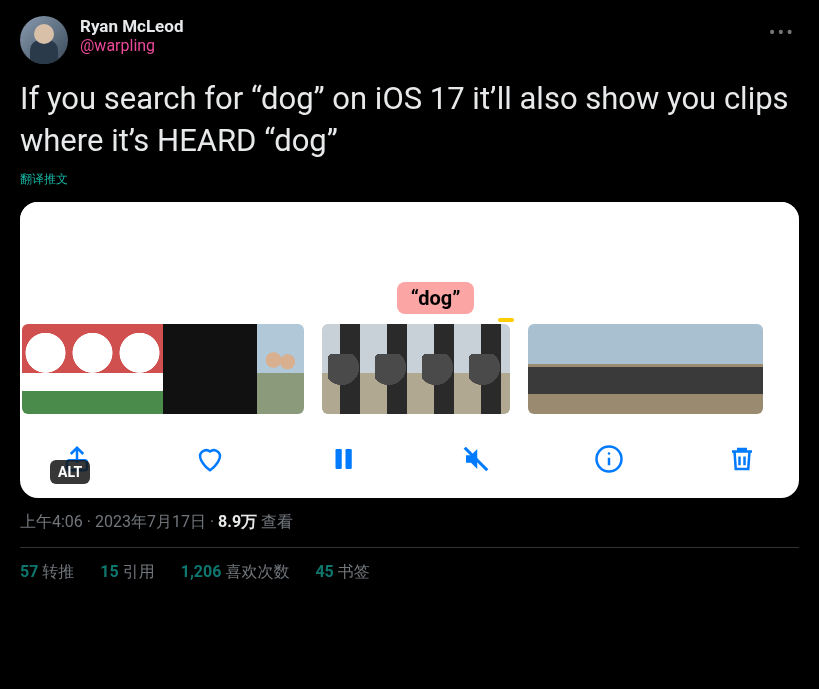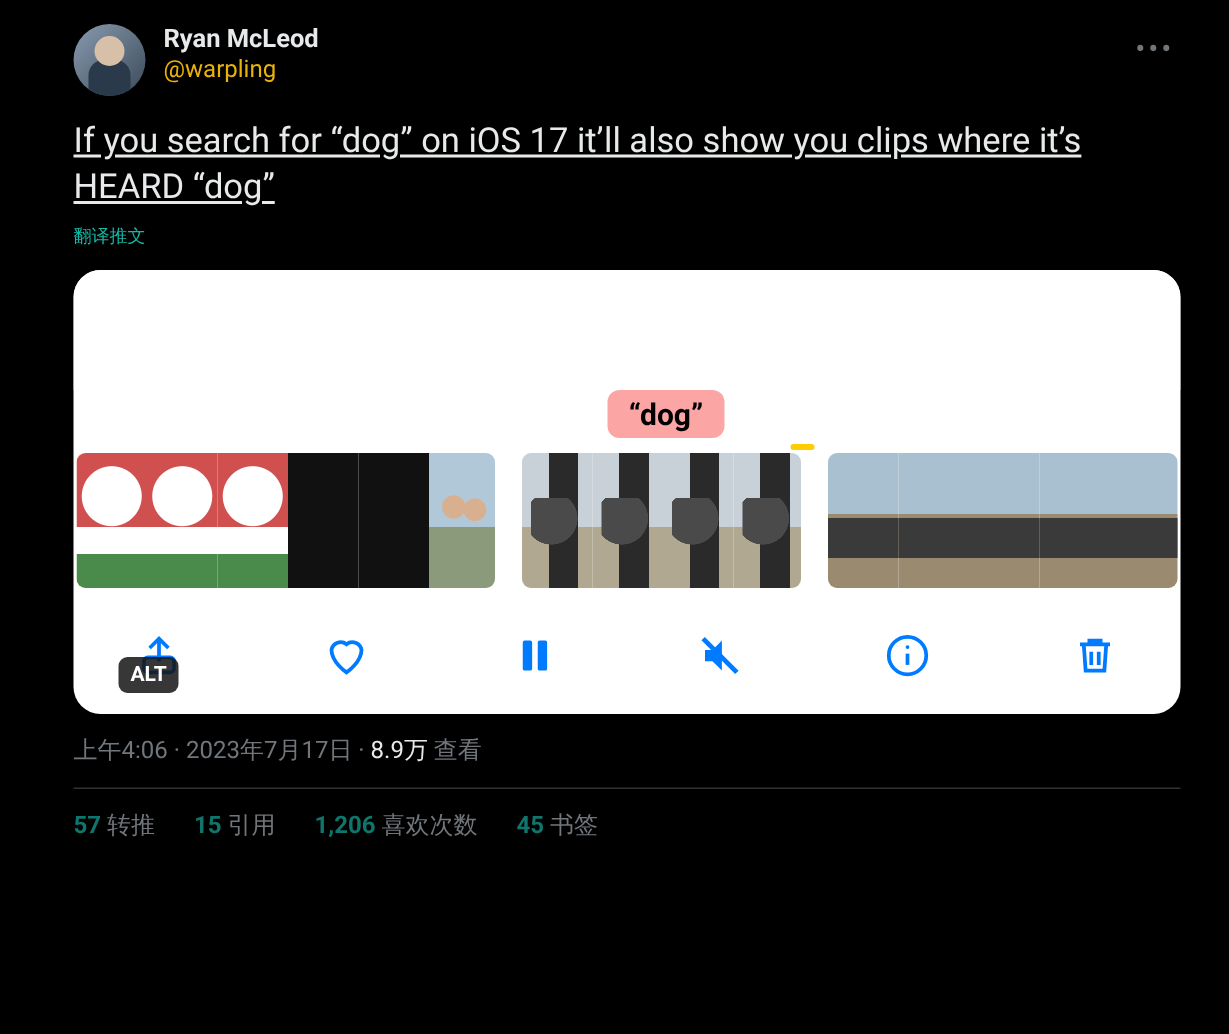--- a/index.html
+++ b/index.html
@@ -5,22 +5,21 @@
   * { box-sizing: border-box; margin: 0; padding: 0; }
   body {
     background: #000;
     color: #e7e9ea;
     font-family: -apple-system, BlinkMacSystemFont, "Segoe UI", Roboto, Helvetica, Arial, sans-serif;
     width: 819px;
     height: 689px;
     overflow: hidden;
   }
   .tweet {
-    padding: 16px 32px;
-    margin-left: 17px;
+    padding: 16px 20px;
   }
   .header {
     display: flex;
     align-items: flex-start;
     gap: 12px;
     margin-bottom: 14px;
   }
   .avatar {
     width: 48px;
     height: 48px;
@@ -47,35 +46,34 @@
     border-radius: 10px 10px 0 0;
   }
   .name-block { flex: 1; }
   .display-name {
     font-weight: 700;
     font-size: 17px;
     color: #e7e9ea;
   }
   .handle {
     font-size: 16px;
-    color: #eab308;
+    color: #ec4899;
   }
   .more-btn {
     color: #71767b;
     font-size: 20px;
     letter-spacing: 2px;
     cursor: pointer;
     padding: 4px;
   }
   .tweet-text {
-    font-size: 23px;
+    font-size: 31px;
     line-height: 1.35;
     color: #e7e9ea;
     margin-bottom: 6px;
-    text-decoration: underline;
   }
   .translate-link {
     color: #14b8a6;
     font-size: 12px;
     margin-bottom: 14px;
     display: inline-block;
     cursor: pointer;
   }
   .media-card {
     background: #fff;
@@ -203,21 +201,21 @@
     padding: 4px 8px;
     border-radius: 6px;
   }
   .meta-line {
     color: #71767b;
     font-size: 16px;
     margin-bottom: 14px;
   }
   .meta-line .views-num {
     color: #e7e9ea;
-    font-weight: 400;
+    font-weight: 700;
   }
   .divider {
     height: 1px;
     background: #2f3336;
     margin-bottom: 14px;
   }
   .stats {
     display: flex;
     gap: 26px;
     color: #71767b;

